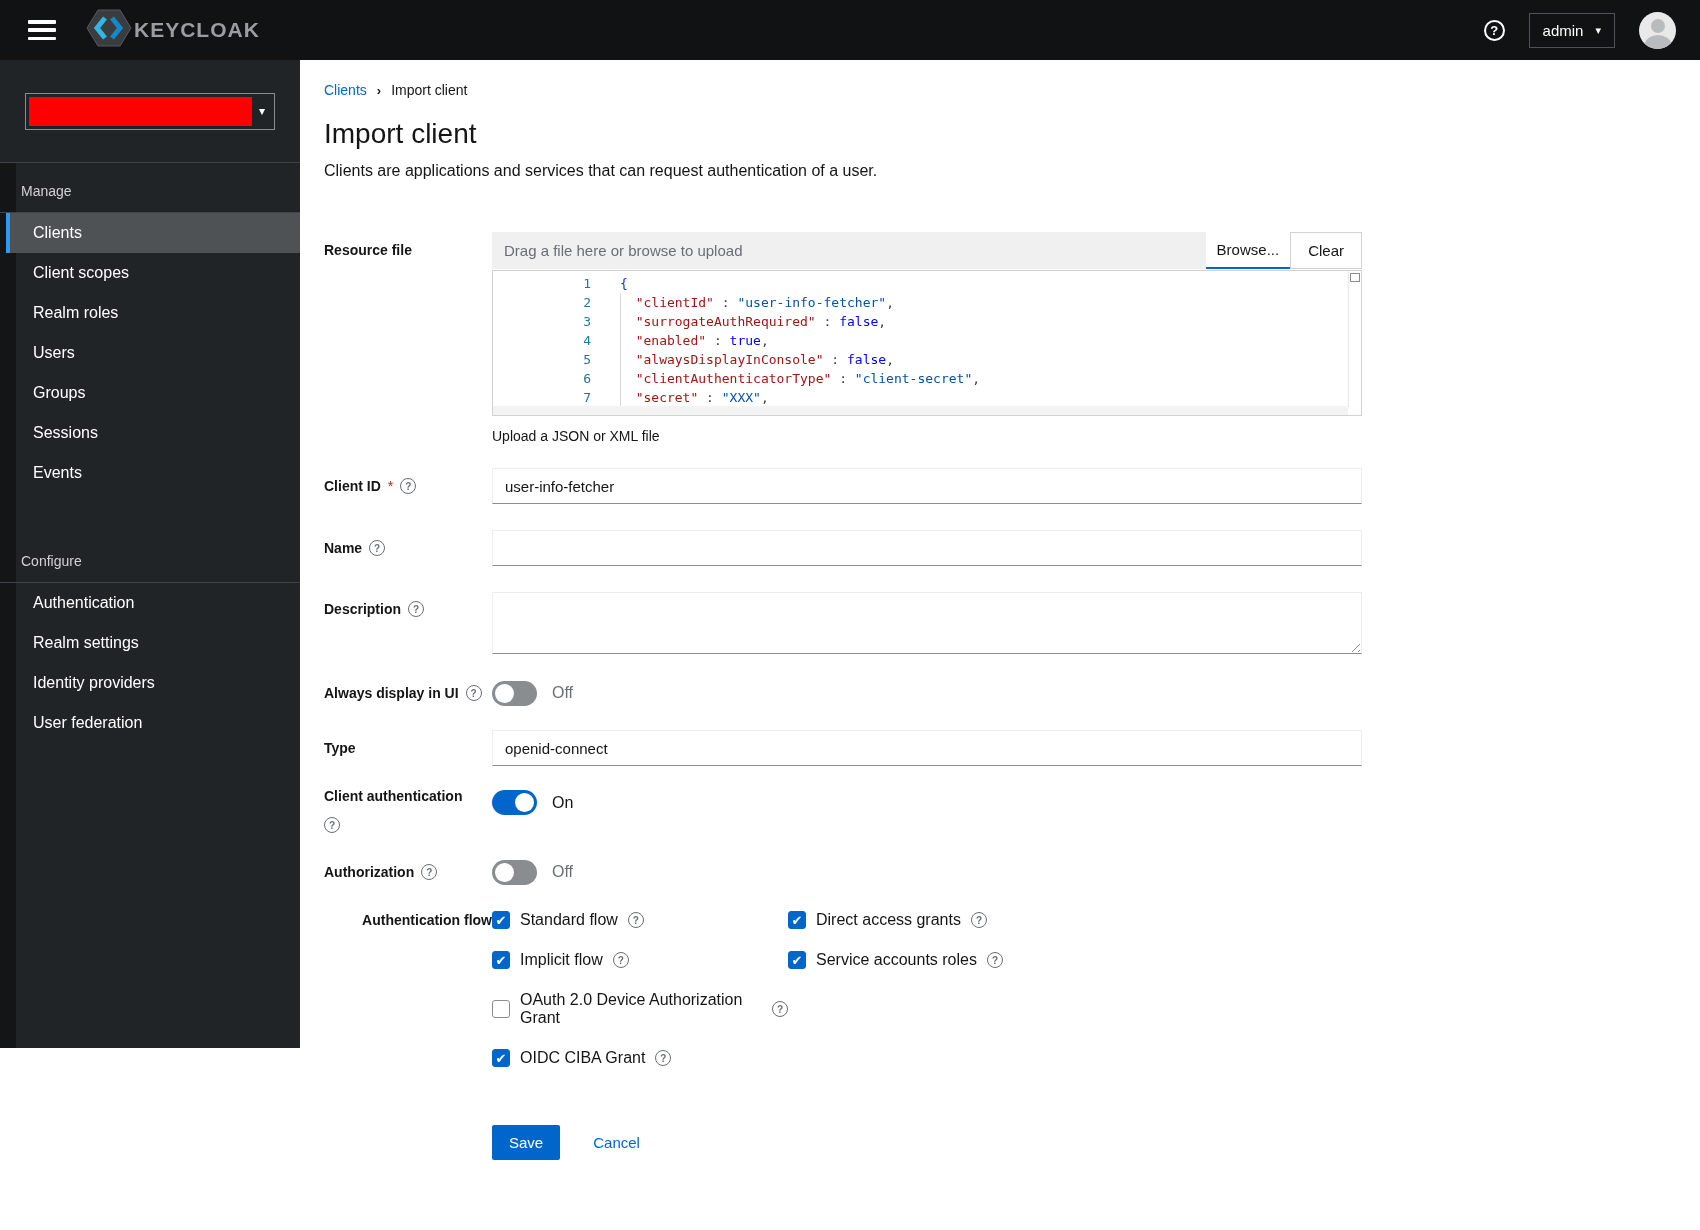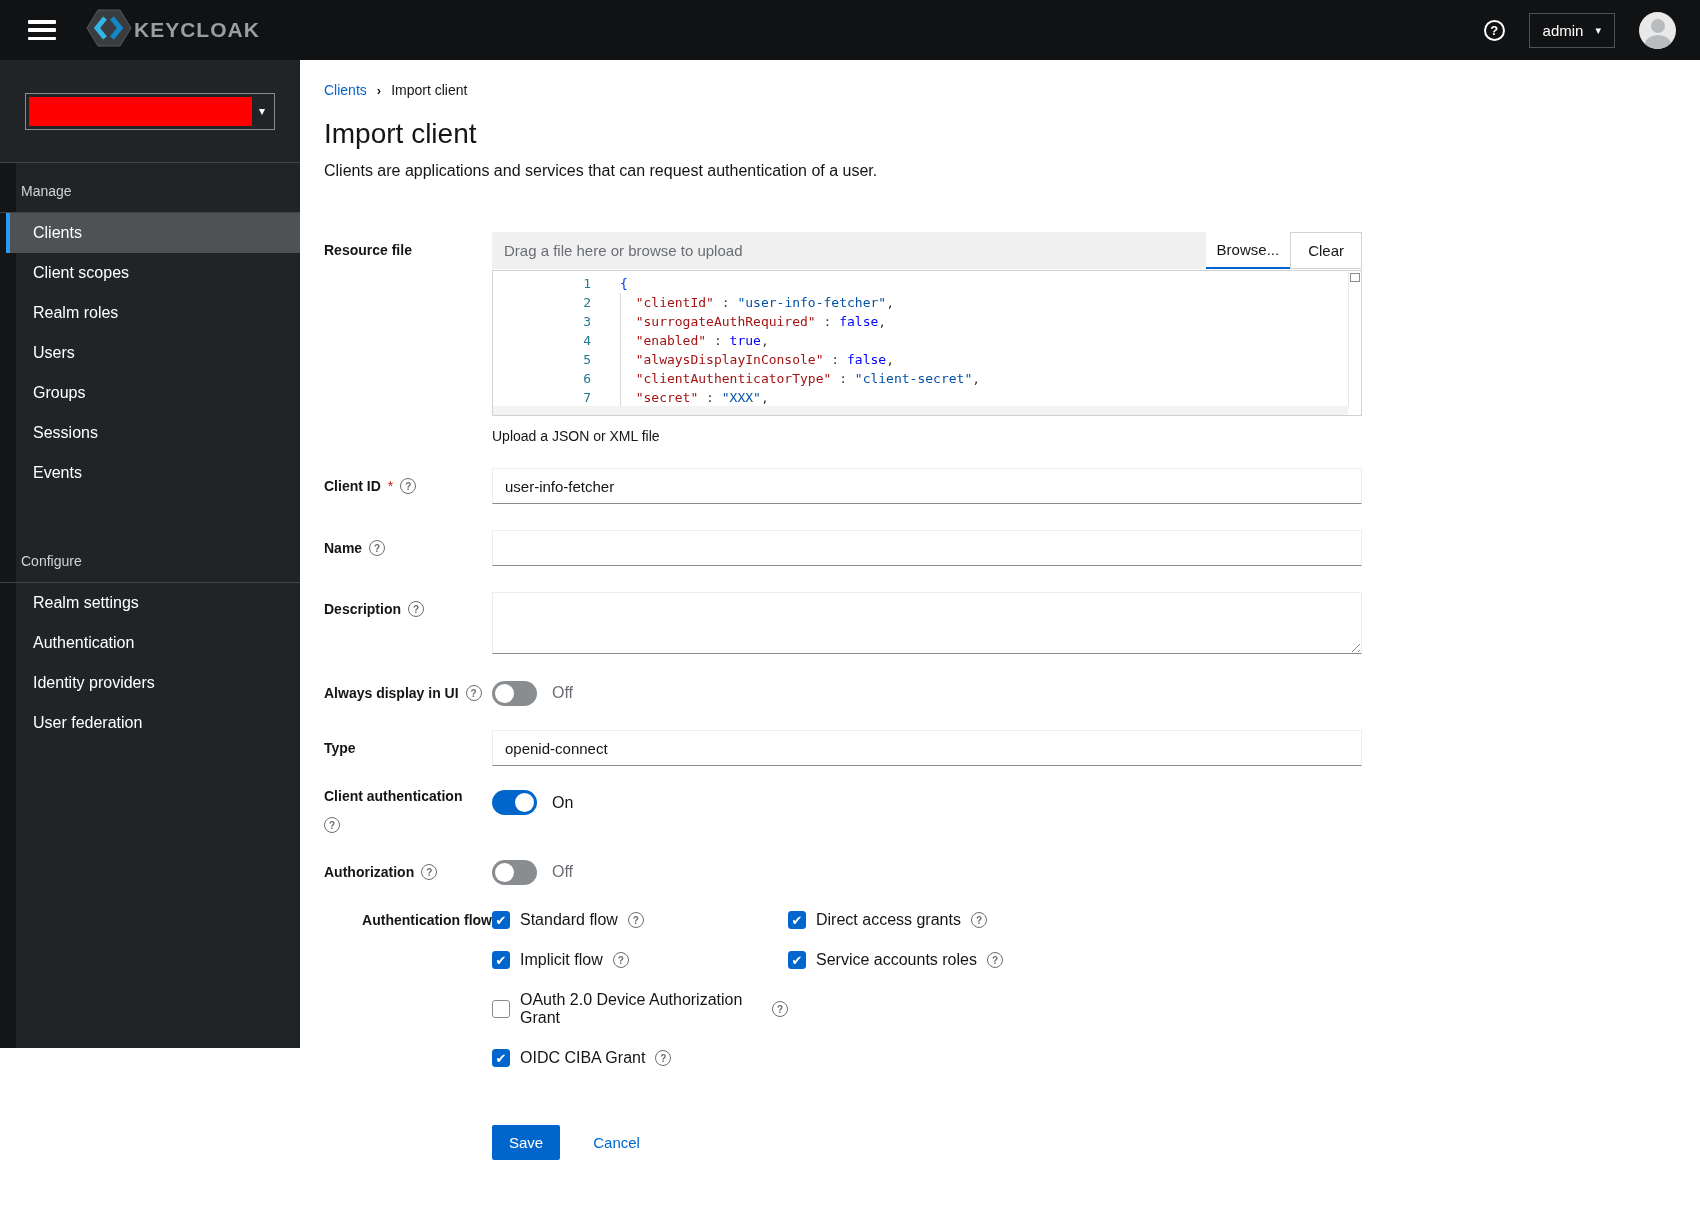--- a/index.html
+++ b/index.html
@@ -205,22 +205,22 @@
             <div class="nav-item active">Clients</div>
             <div class="nav-item">Client scopes</div>
             <div class="nav-item">Realm roles</div>
             <div class="nav-item">Users</div>
             <div class="nav-item">Groups</div>
             <div class="nav-item">Sessions</div>
             <div class="nav-item">Events</div>
           </div>
           <div class="nav-group">
             <div class="nav-group-title">Configure</div>
+            <div class="nav-item">Authentication</div>
             <div class="nav-item">Realm settings</div>
-            <div class="nav-item">Authentication</div>
             <div class="nav-item">Identity providers</div>
             <div class="nav-item">User federation</div>
           </div>
         </div>
     </nav>
 
     <main class="main">
       <div class="breadcrumb">
         <a class="crumb-link">Clients</a>
         <span class="crumb-sep">›</span>

